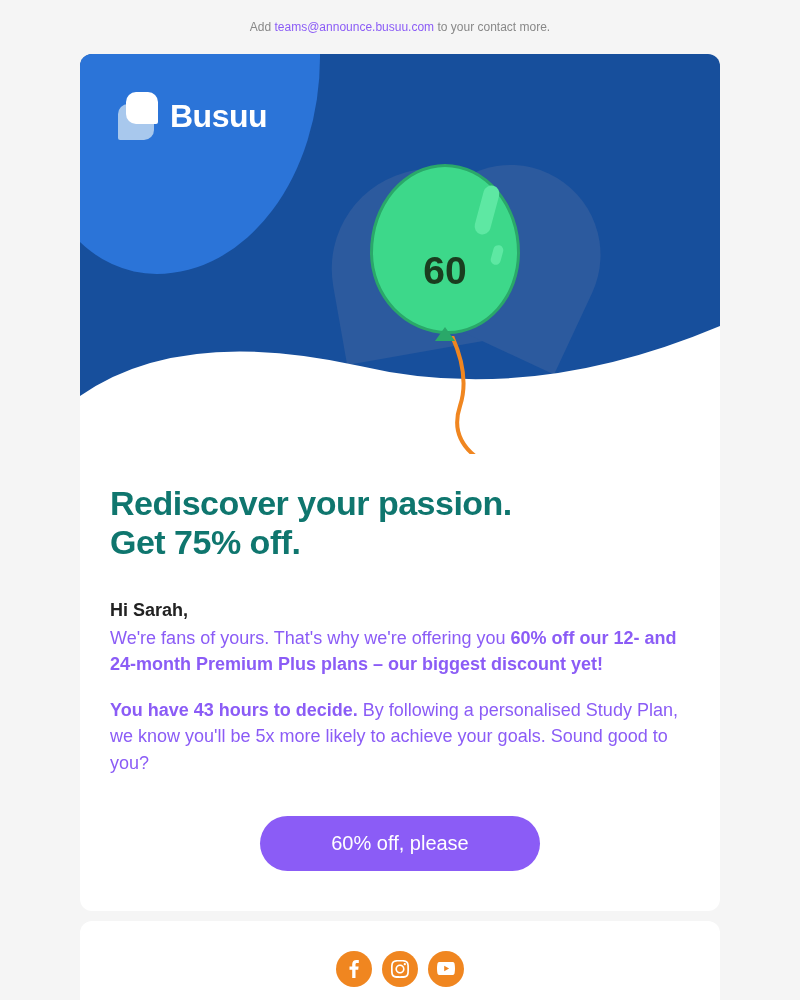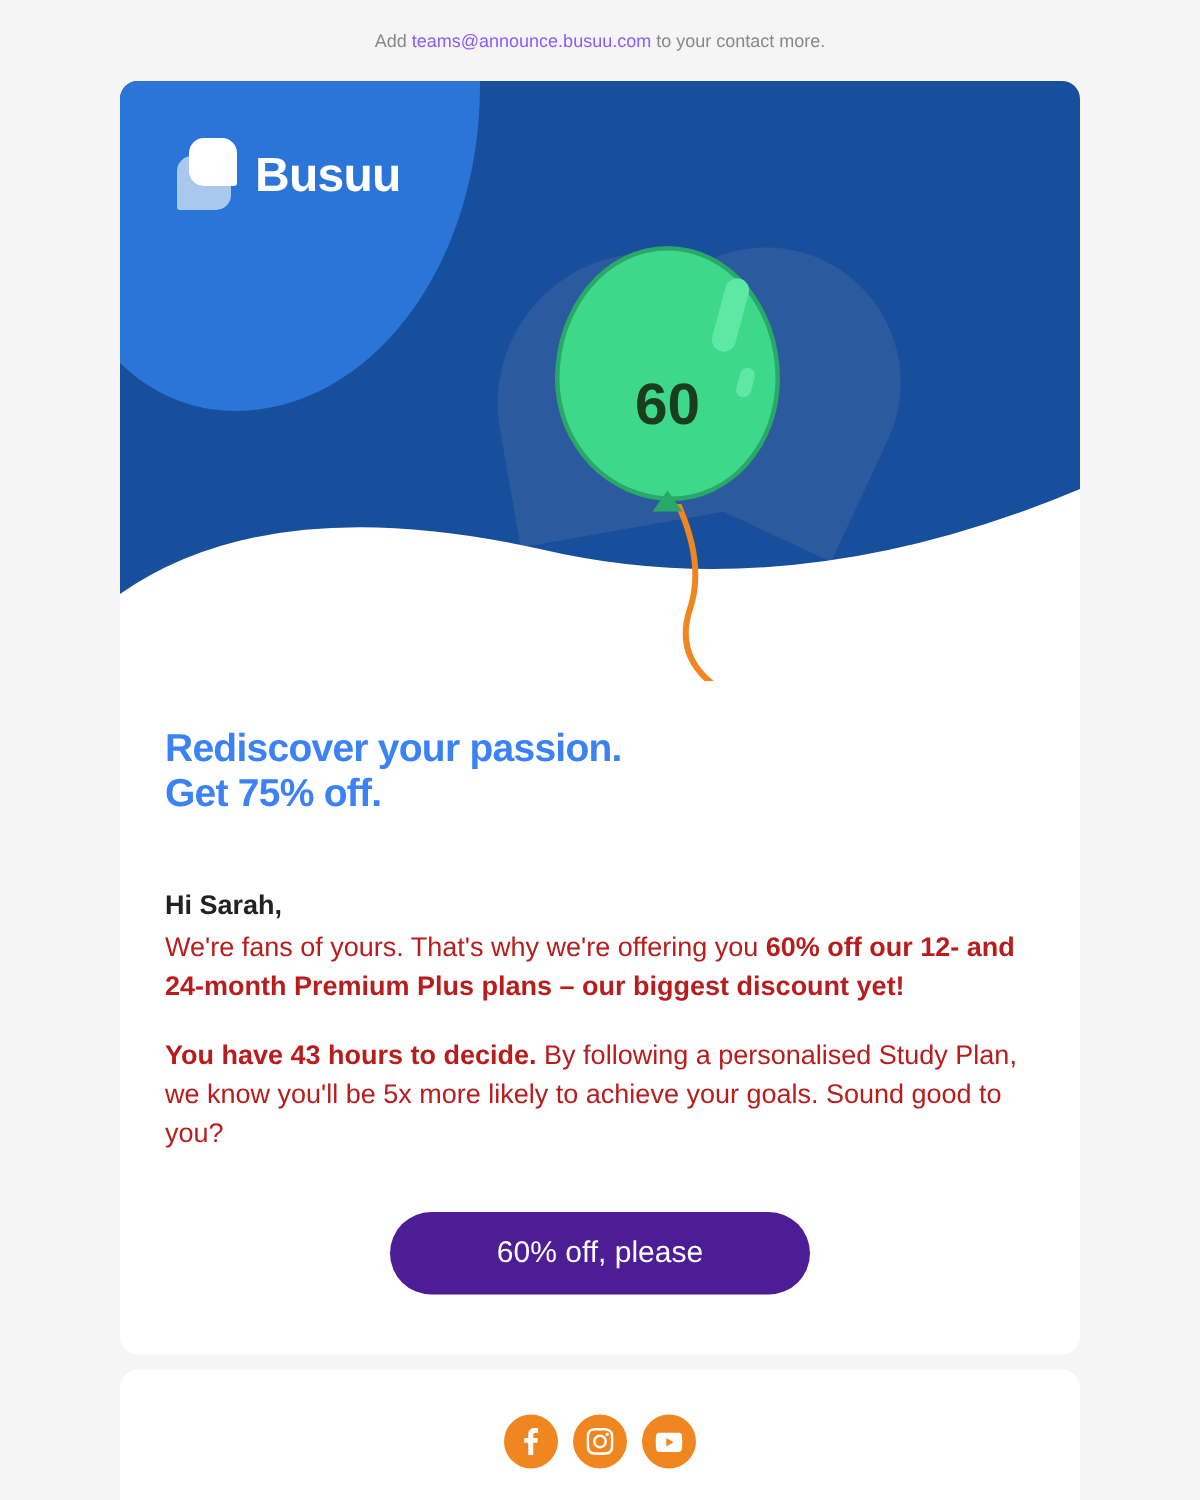--- a/index.html
+++ b/index.html
@@ -172,50 +172,50 @@
       position: absolute;
       bottom: -2px;
       left: 0;
       right: 0;
       height: 140px;
     }
     .content {
       padding: 30px;
     }
     .headline {
-      color: #3b82f6;
-      font-size: 26px;
+      color: #0f766e;
+      font-size: 34px;
       font-weight: 700;
       line-height: 1.15;
-      margin-bottom: 49px;
+      margin-bottom: 38px;
       letter-spacing: -0.5px;
     }
     .greeting {
       font-size: 18px;
       font-weight: 700;
       color: #222;
       margin-bottom: 4px;
     }
     .body-text {
       font-size: 18px;
-      color: #b91c1c;
+      color: #8b5cf6;
       line-height: 1.45;
       margin-bottom: 20px;
     }
     .body-text strong {
       font-weight: 700;
     }
     .cta-wrap {
       text-align: center;
       margin-top: 40px;
       margin-bottom: 10px;
     }
     .cta-button {
       display: inline-block;
-      background: #4c1d95;
+      background: #8b5cf6;
       color: #fff;
       font-size: 20px;
       padding: 16px 40px;
       border-radius: 30px;
       text-decoration: none;
       border: none;
       cursor: pointer;
       min-width: 280px;
     }
     .footer-card {

